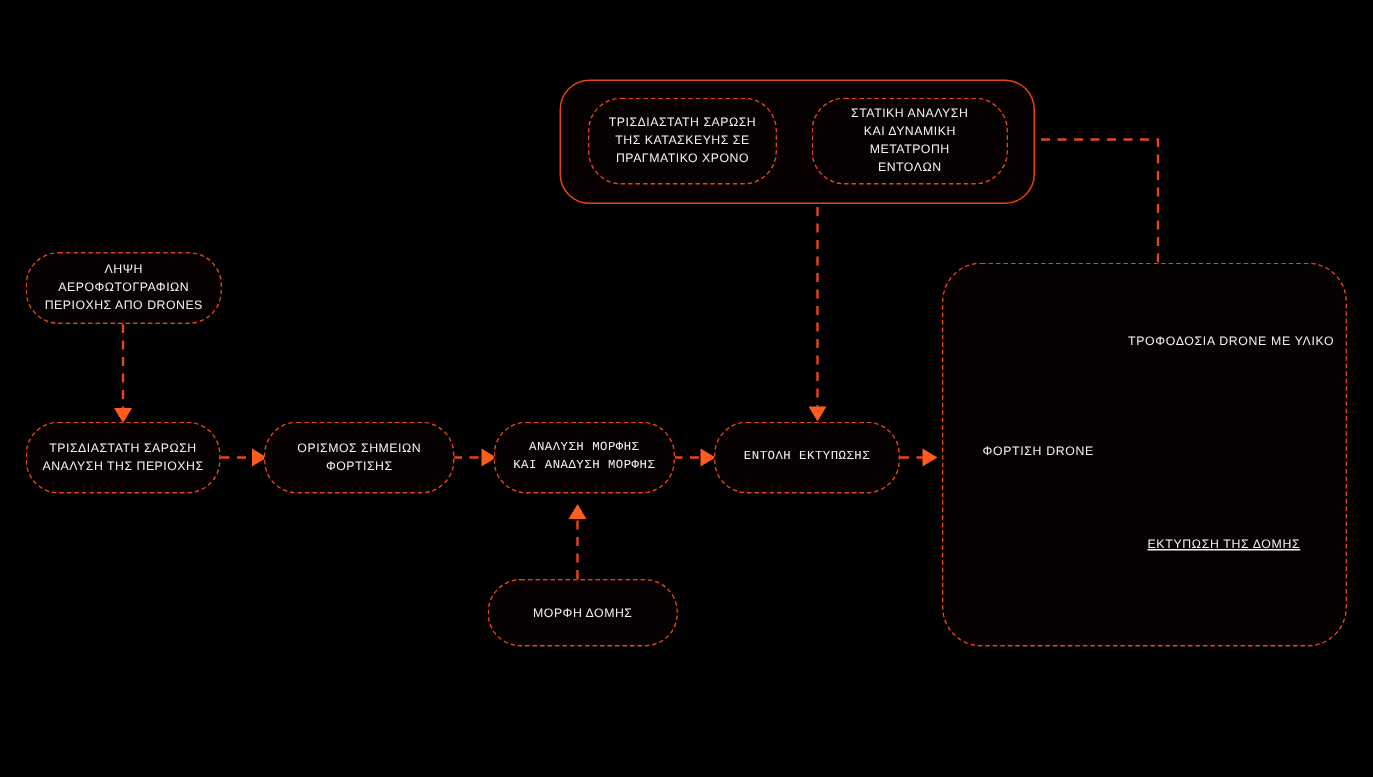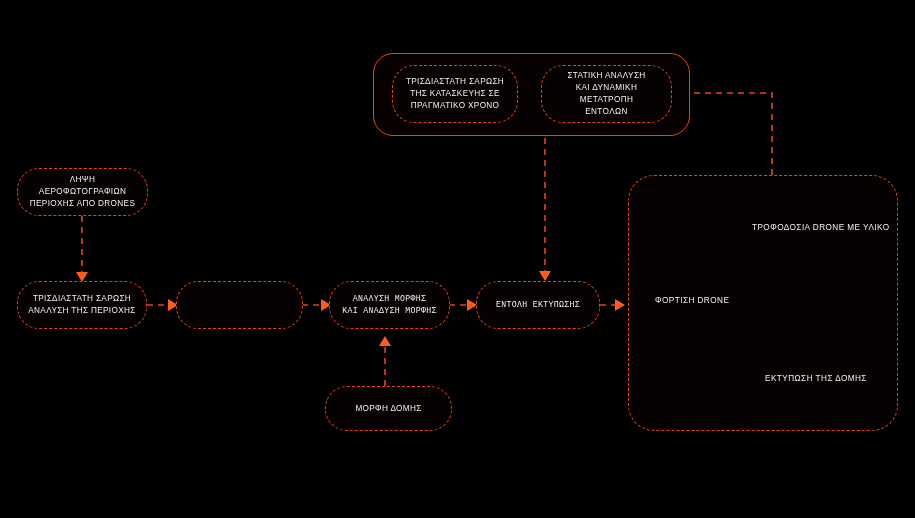--- a/index.html
+++ b/index.html
@@ -152,20 +152,21 @@
 
   <div class="node" style="left:17px; top:253px; width:130px; height:48px;">
     <div>
       <span>ΤΡΙΣΔΙΑΣΤΑΤΗ ΣΑΡΩΣΗ</span>
       <span>ΑΝΑΛΥΣΗ ΤΗΣ ΠΕΡΙΟΧΗΣ</span>
     </div>
   </div>
 
   <div class="node" style="left:176px; top:253px; width:127px; height:48px;">
     <div>
+      <span>ΟΡΙΣΜΟΣ ΣΗΜΕΙΩΝ ΦΟΡΤΙΣΗΣ</span>
     </div>
   </div>
 
   <div class="node" style="left:329px; top:253px; width:121px; height:48px;font-family:Liberation Mono, monospace;">
     <div>
       <span>ΑΝΑΛΥΣΗ ΜΟΡΦΗΣ</span>
       <span>ΚΑΙ ΑΝΑΔΥΣΗ ΜΟΡΦΗΣ</span>
     </div>
   </div>
 
@@ -180,15 +181,15 @@
       <span>ΜΟΡΦΗ ΔΟΜΗΣ</span>
     </div>
   </div>
 
   <div class="group-dashed" style="left:628px; top:147px; width:270px; height:256px;"></div>
 
   <div class="free-label" style="left:752px; top:195px;">ΤΡΟΦΟΔΟΣΙΑ DRONE ΜΕ ΥΛΙΚΟ</div>
 
   <div class="free-label" style="left:655px; top:268px;">ΦΟΡΤΙΣΗ DRONE</div>
 
-  <div class="free-label" style="left:765px; top:346px;">ΕΚΤΥΠΩΣΗ ΤΗΣ ΔΟΜΗΣ</div>
+  <div class="free-label" style="left:765px; top:330px;text-decoration:underline;">ΕΚΤΥΠΩΣΗ ΤΗΣ ΔΟΜΗΣ</div>
 
 </div>
 
 </body></html>

